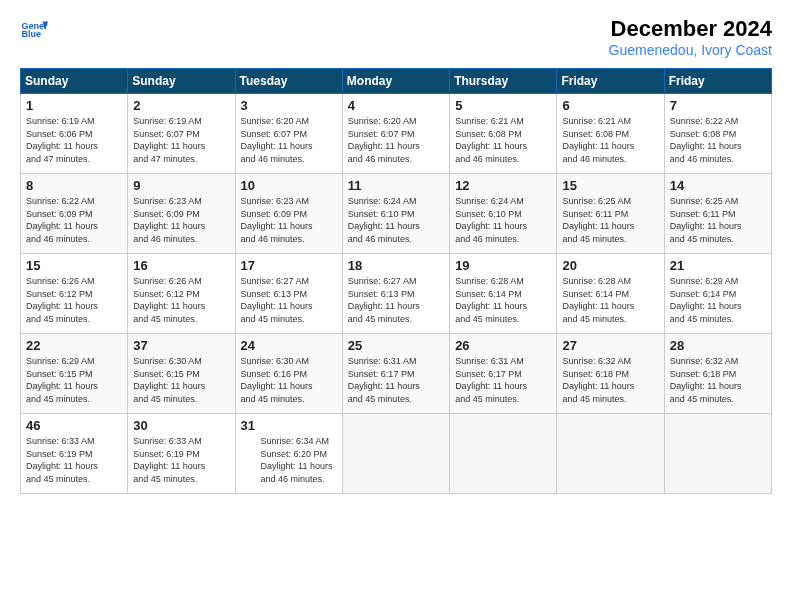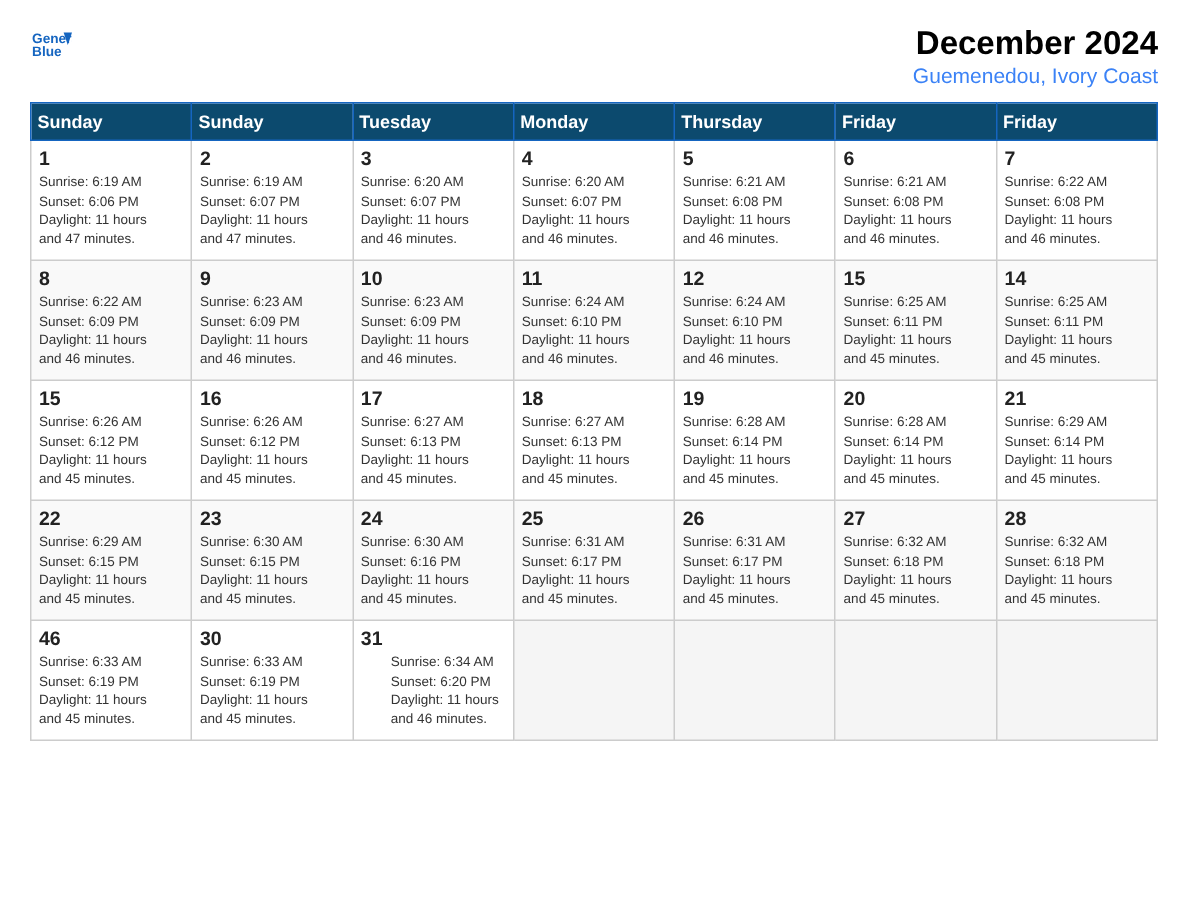--- a/index.html
+++ b/index.html
@@ -270,21 +270,21 @@
         </tr>
         <tr>
           <td>
             <span class="day-num">22</span>
             <div class="day-info" style="white-space: pre-line;">Sunrise: 6:29 AM
 Sunset: 6:15 PM
 Daylight: 11 hours
 and 45 minutes.</div>
           </td>
           <td>
-            <span class="day-num">23</span>
+            <span class="day-num">37</span>
             <div class="day-info" style="white-space: pre-line;">Sunrise: 6:30 AM
 Sunset: 6:15 PM
 Daylight: 11 hours
 and 45 minutes.</div>
           </td>
           <td>
             <span class="day-num">24</span>
             <div class="day-info" style="white-space: pre-line;">Sunrise: 6:30 AM
 Sunset: 6:16 PM
 Daylight: 11 hours

